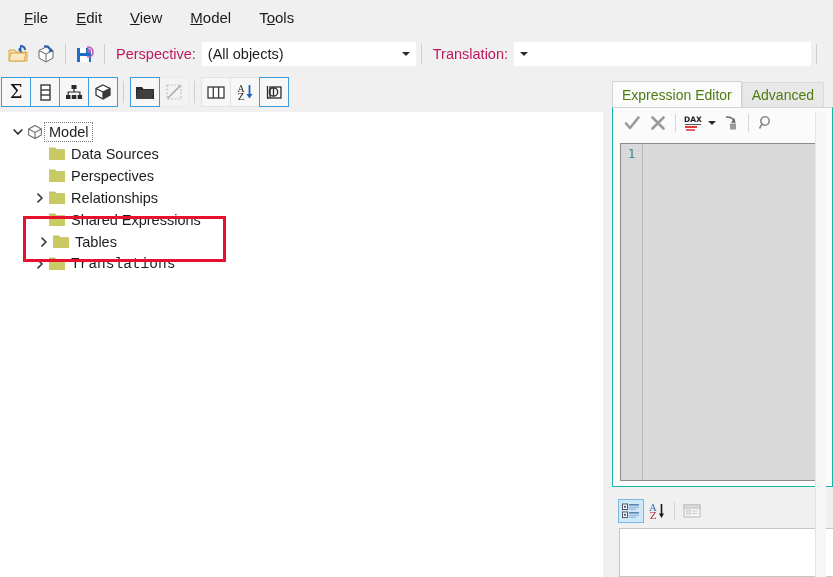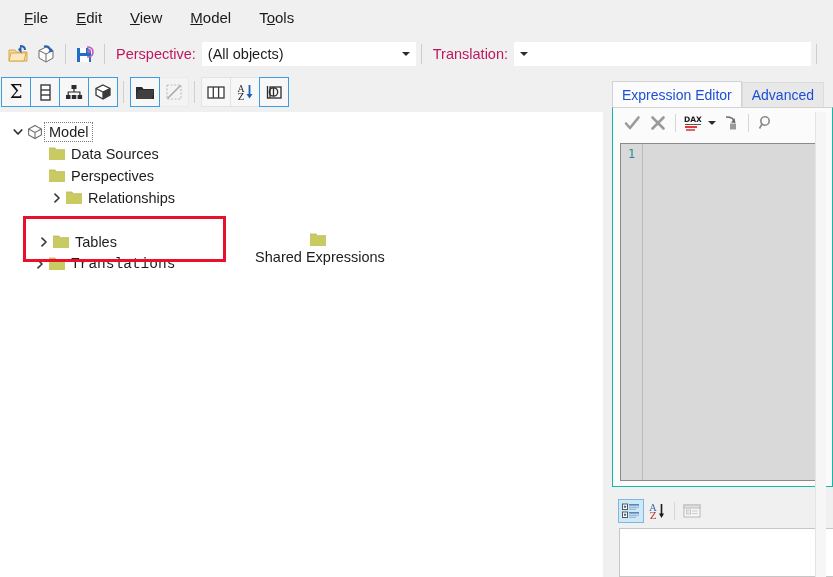--- a/index.html
+++ b/index.html
@@ -156,21 +156,21 @@
     background: #f0f0f0;
   }
   .tabstrip {
     position: absolute; left: 0; top: 0; width: 221px; height: 25px;
     display: flex; align-items: flex-end;
   }
   .tab {
     height: 24px;
     padding: 0 9px;
     font-size: 14px;
-    color: #1d4ed8;
+    color: #4d7c0f;
     display: flex; align-items: center;
     background: #e8e8e8;
     border: 1px solid #dcdcdc;
     border-bottom: none;
     cursor: default;
     white-space: nowrap;
     text-align: right;
   }
   .tab.selected {
     background: #fbfbfb;
@@ -430,35 +430,35 @@
             <svg width="12" height="12" viewBox="0 0 12 12"></svg>
           </span>
           <span class="ticon">
             <svg width="18" height="16" viewBox="0 0 18 16">
               <path d="M1 2 h6 l1.3 1.7 H17 V14 H1 Z" fill="#c9cb62"></path>
               <path d="M1 2 h6 l1.3 1.7 H17" fill="none" stroke="#b6b85a" stroke-width="0.8"></path>
             </svg>
           </span>
           <span class="tlabel">Perspectives</span>
         </div>
-        <div class="tnode" style="padding-left: 49px;">
+        <div class="tnode" style="padding-left: 32px;">
           <span class="twist">
             <svg width="12" height="12" viewBox="0 0 12 12">
               <path d="M4 2.2 L8 6 L4 9.8" fill="none" stroke="#3a3a3a" stroke-width="1.7" stroke-linecap="round" stroke-linejoin="round"></path>
             </svg>
           </span>
           <span class="ticon">
             <svg width="18" height="16" viewBox="0 0 18 16">
               <path d="M1 2 h6 l1.3 1.7 H17 V14 H1 Z" fill="#c9cb62"></path>
               <path d="M1 2 h6 l1.3 1.7 H17" fill="none" stroke="#b6b85a" stroke-width="0.8"></path>
             </svg>
           </span>
           <span class="tlabel">Relationships</span>
         </div>
-        <div class="tnode" style="padding-left: 32px; flex-direction: column;">
+        <div class="tnode" style="padding-left: 32px;">
           <span class="twist">
             <svg width="12" height="12" viewBox="0 0 12 12"></svg>
           </span>
           <span class="ticon">
             <svg width="18" height="16" viewBox="0 0 18 16">
               <path d="M1 2 h6 l1.3 1.7 H17 V14 H1 Z" fill="#c9cb62"></path>
               <path d="M1 2 h6 l1.3 1.7 H17" fill="none" stroke="#b6b85a" stroke-width="0.8"></path>
             </svg>
           </span>
           <span class="tlabel">Shared Expressions</span>

